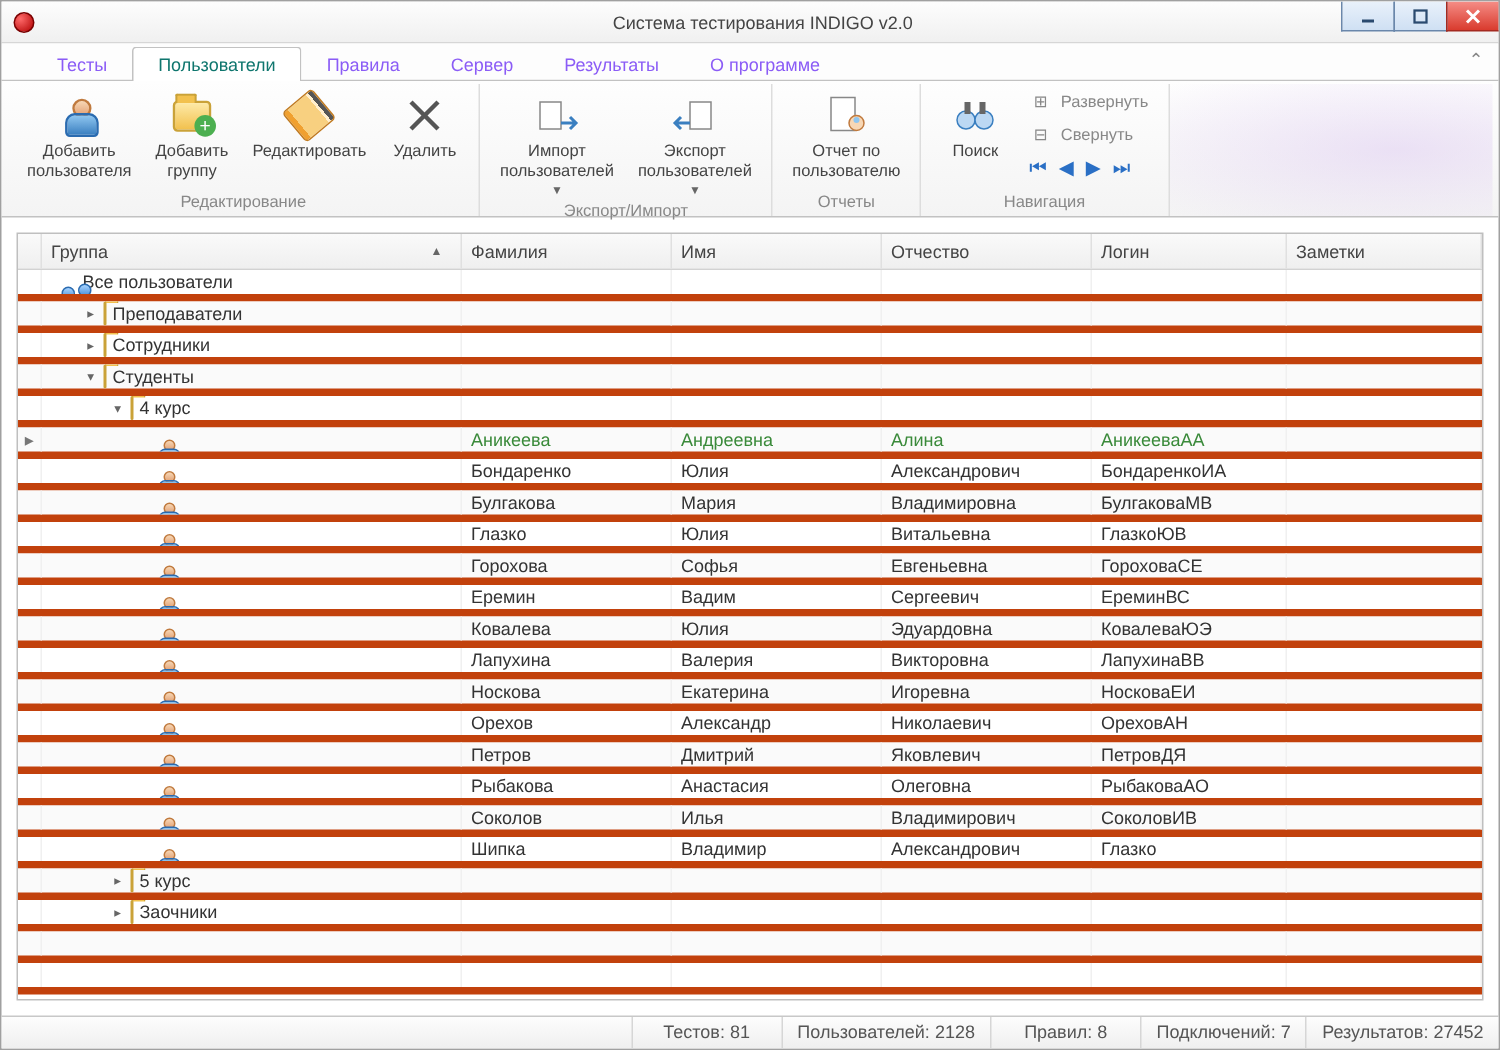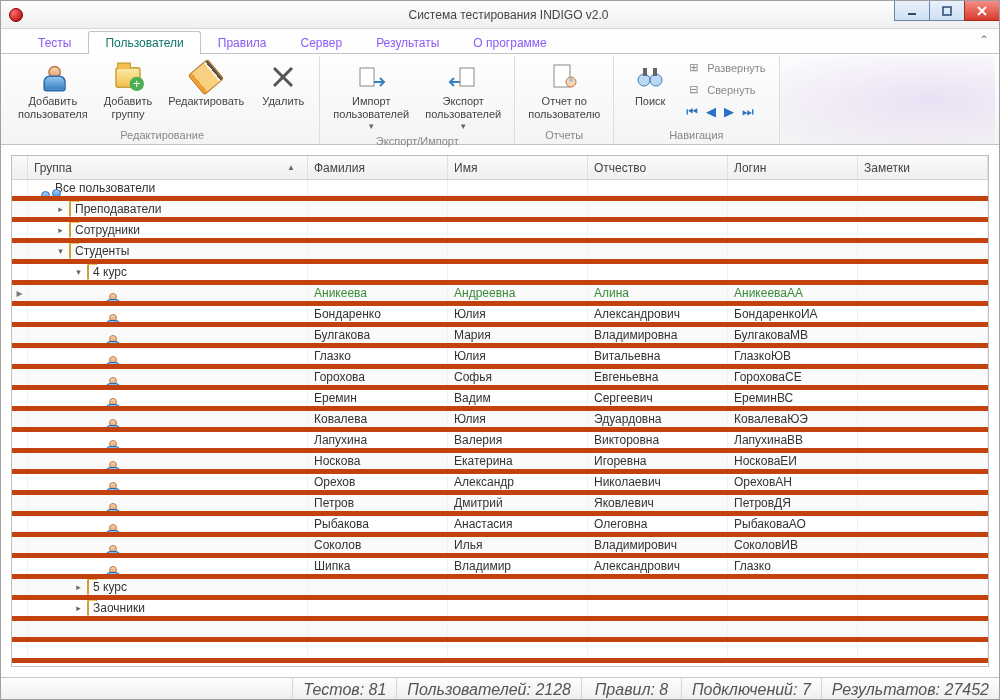--- a/index.html
+++ b/index.html
@@ -265,23 +265,22 @@
   }
   .icon-x svg { stroke:#555; stroke-width:3; }
 
   
   .statusbar {
     height: 22px;
     border-top: 1px solid #c8c8c8;
     background: linear-gradient(to bottom,#fdfdfd,#efefef);
     display: flex;
     justify-content: flex-end;
-    font-size: 16px;
+    font-size: 12px;
     color: #555;
-    font-style: italic;
   }
   .statusbar .sect {
     border-left: 1px solid #d6d6d6;
     padding: 3px 10px;
     min-width: 100px;
     text-align: center;
   }
 </style>
 </head>
 <body>

